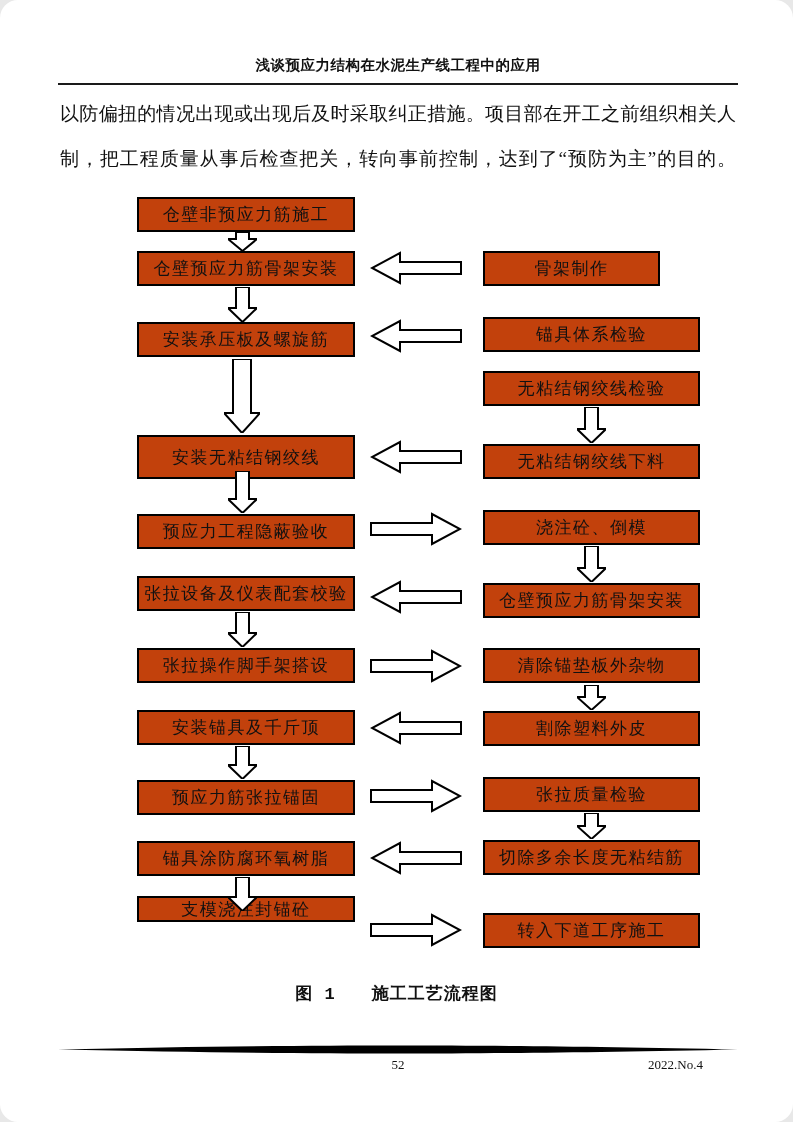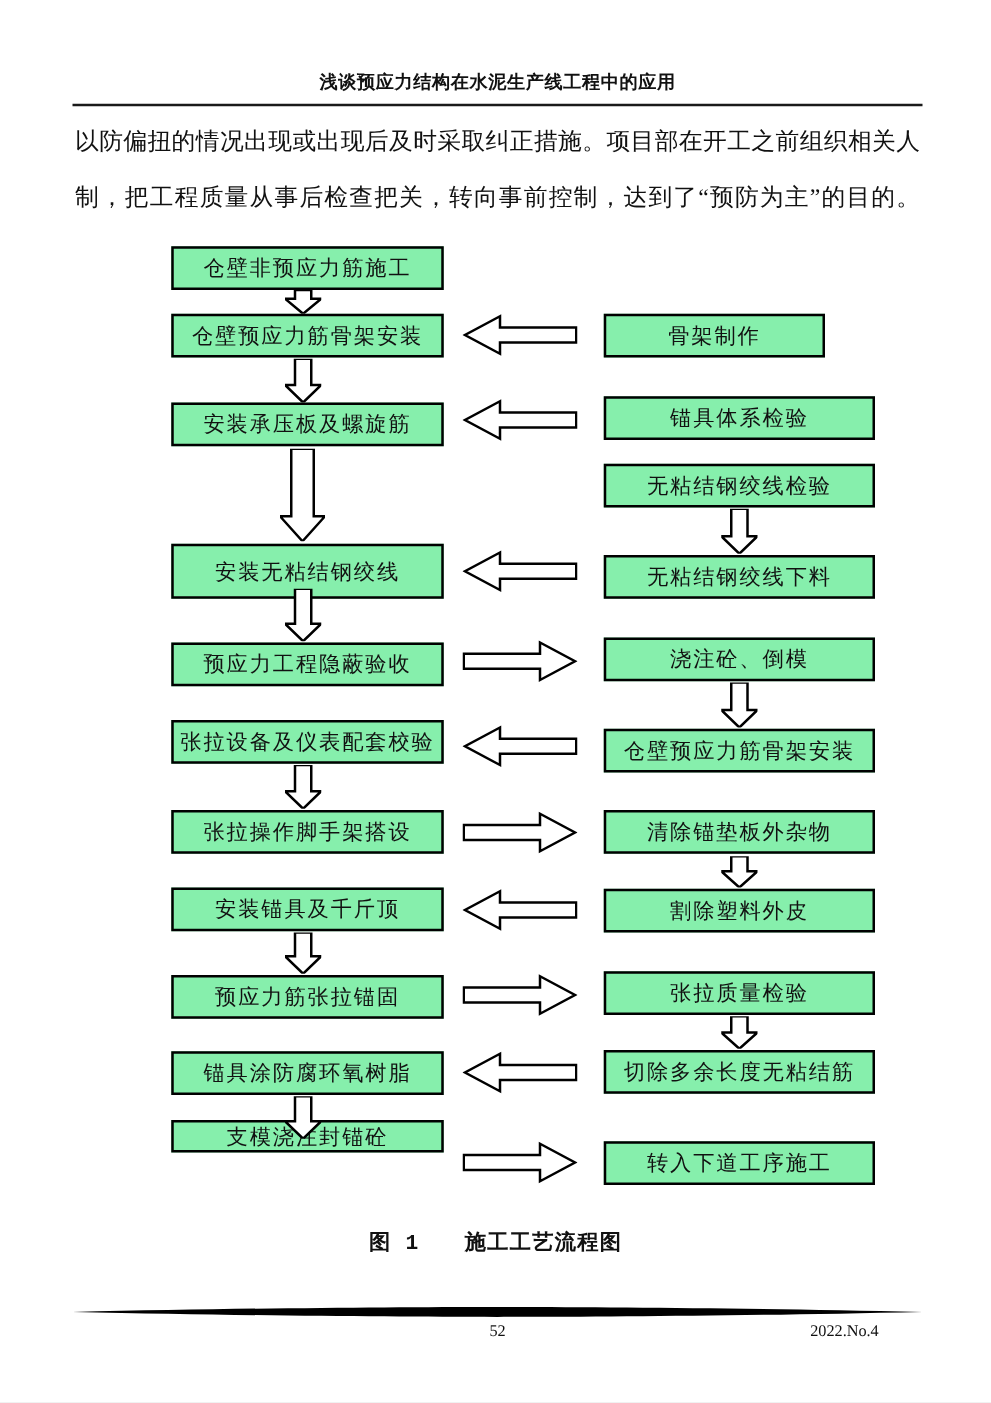--- a/index.html
+++ b/index.html
@@ -4,20 +4,21 @@
 <style>
   html,body{margin:0;padding:0;background:#e8e8e8;}
   .page{
     position:relative;
     width:793px;height:1122px;
     background:#ffffff;
     margin:0 auto;
     overflow:hidden;
     font-family:"Liberation Serif","DejaVu Serif",serif;
     color:#1a1a1a;
+    border-radius:18px;
   }
   .doc-title{
     position:absolute;top:56px;left:58px;width:680px;
     text-align:center;font-size:14.5px;font-weight:600;
     letter-spacing:0.5px;color:#111;
   }
   .head-rule{
     position:absolute;top:83px;left:58px;width:680px;height:2px;
     background:#1a1a1a;
   }
@@ -27,21 +28,21 @@
   }
   .para .pline{
     text-align:justify;
     text-align-last:justify;
     height:45px;overflow:hidden;
   }
   .flow{position:absolute;top:0;left:0;width:793px;height:1122px;}
   .fbox{
     position:absolute;
     border:2px solid #000;
-    background:#86efac;
+    background:#c2410c;
     display:flex;align-items:center;justify-content:center;
     font-size:17px;letter-spacing:1.5px;color:#111;
     box-sizing:border-box;
     white-space:nowrap;
   }
   .arrow{position:absolute;}
   .arrow polygon{fill:#ffffff;stroke:#000000;stroke-width:2;stroke-linejoin:miter;}
   .caption{
     position:absolute;top:982px;left:0;width:793px;
     text-align:center;

